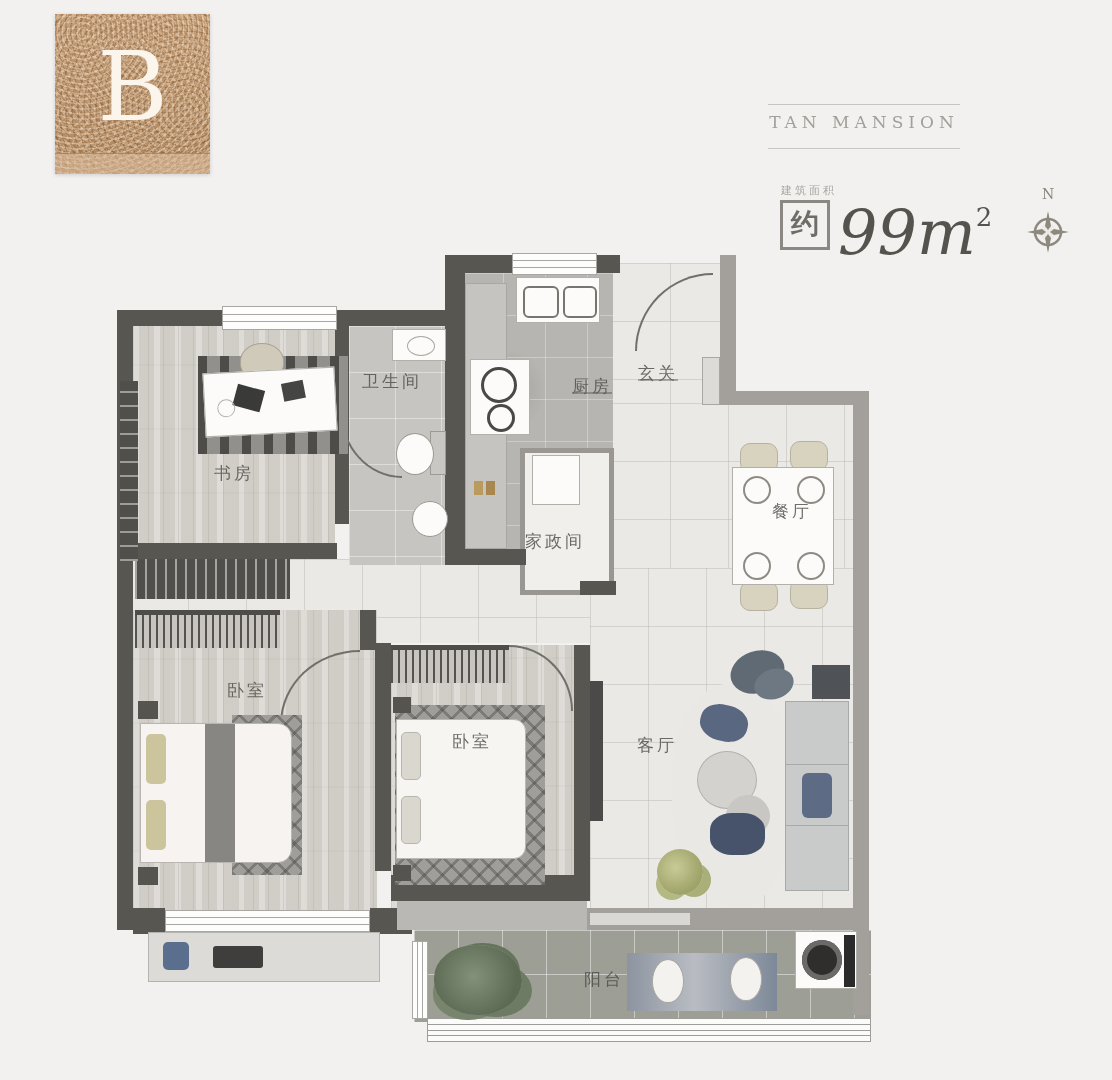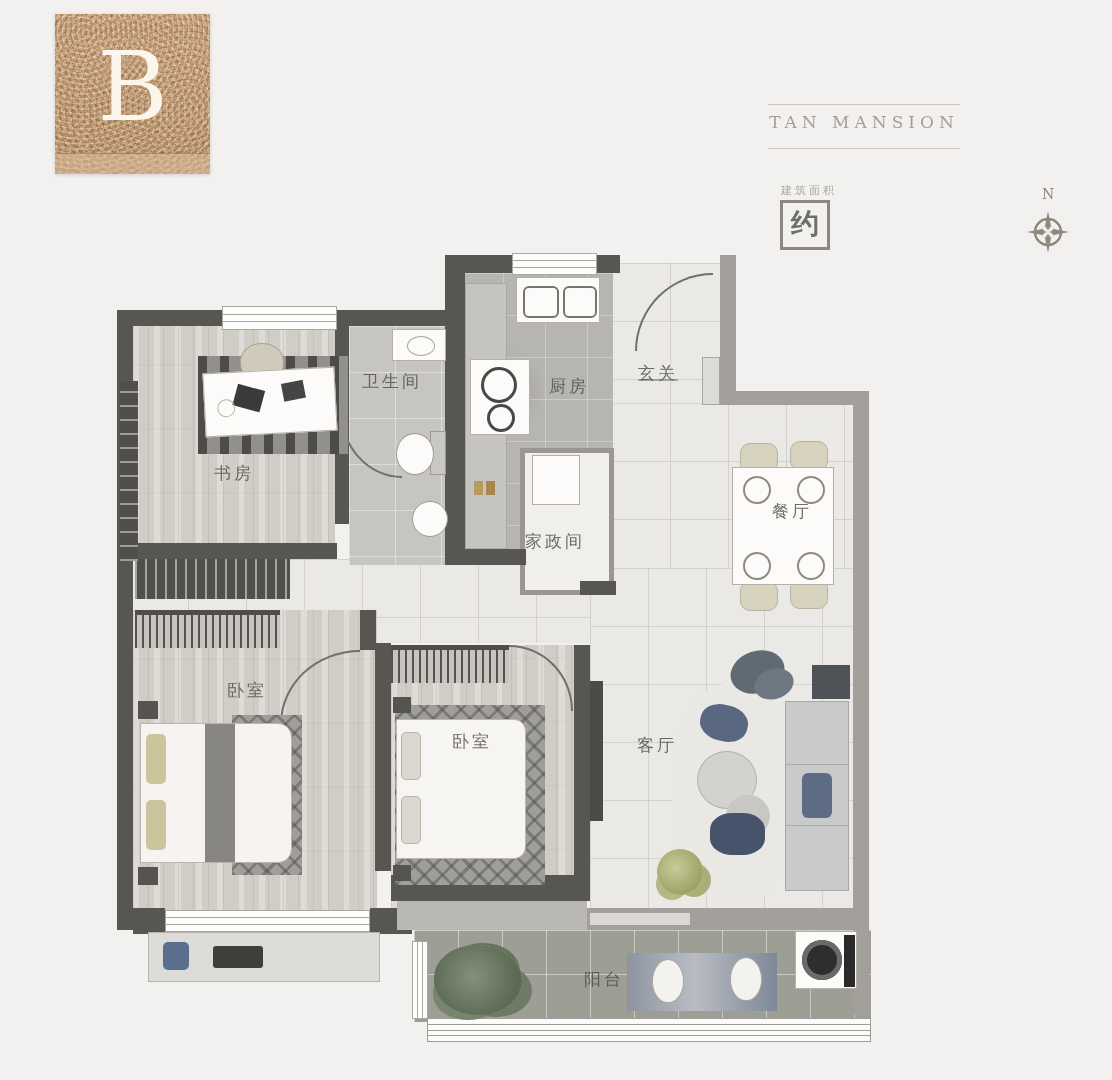--- a/index.html
+++ b/index.html
@@ -111,20 +111,21 @@
     <div class="b">B</div>
     <div class="band"></div>
   </div>
 
   <div class="abs hline" style="top:104px;"></div>
   <div class="abs brand">TAN MANSION</div>
   <div class="abs hline" style="top:148px;"></div>
 
   <div class="abs area-label">建筑面积</div>
   <div class="abs approx">约</div>
+  <div class="abs area-num"><span>99</span><span>m</span><sup>2</sup></div>
 
   <div class="abs compass">
     <div class="n">N</div>
     <svg width="60" height="60" viewBox="0 0 60 60">
       <circle cx="30" cy="30" r="13" fill="none" stroke="#8d897f" stroke-width="2.5"></circle>
       <circle cx="30" cy="30" r="8" fill="#eceae5" stroke="none"></circle>
       <path d="M30 9 L33 24 L30 28 L27 24 Z" fill="#8d897f"></path>
       <path d="M30 51 L33 36 L30 32 L27 36 Z" fill="#8d897f"></path>
       <path d="M9 30 L24 27 L28 30 L24 33 Z" fill="#8d897f"></path>
       <path d="M51 30 L36 27 L32 30 L36 33 Z" fill="#8d897f"></path>
@@ -264,21 +265,21 @@
     <div class="abs" style="left:515px;top:700px;width:150px;height:58px;background:linear-gradient(90deg,#8d94a0,#b9bcc2 45%,#7d8898);"></div>
     <div class="abs" style="left:540px;top:706px;width:30px;height:42px;background:#f4f2ef;border:1px solid #a8a6a2;border-radius:50% 50% 48% 48%;"></div>
     <div class="abs" style="left:618px;top:704px;width:30px;height:42px;background:#f4f2ef;border:1px solid #a8a6a2;border-radius:50% 50% 48% 48%;"></div>
     <div class="abs white-box" style="left:683px;top:678px;width:62px;height:58px;">
       <div class="abs" style="left:6px;top:8px;width:40px;height:40px;background:#2f2e2d;border-radius:50%;box-shadow:inset 0 0 0 5px #6a6a68;"></div>
       <div class="abs" style="left:48px;top:3px;width:11px;height:52px;background:#2a2a2a;"></div>
     </div>
 
     <div class="abs room-label" style="left:122px;top:220px;">书房</div>
     <div class="abs room-label" style="left:280px;top:128px;">卫生间</div>
-    <div class="abs room-label" style="left:457px;top:133px;">厨房</div>
+    <div class="abs room-label" style="left:480px;top:133px;text-decoration:underline;">厨房</div>
     <div class="abs room-label" style="left:546px;top:120px;text-decoration:underline;">玄关</div>
     <div class="abs room-label" style="left:443px;top:288px;">家政间</div>
     <div class="abs room-label" style="left:680px;top:258px;">餐厅</div>
     <div class="abs room-label" style="left:135px;top:437px;">卧室</div>
     <div class="abs room-label" style="left:360px;top:488px;">卧室</div>
     <div class="abs room-label" style="left:545px;top:492px;">客厅</div>
     <div class="abs room-label" style="left:492px;top:726px;text-align:center;">阳台</div>
 
   </div>
 </div>

